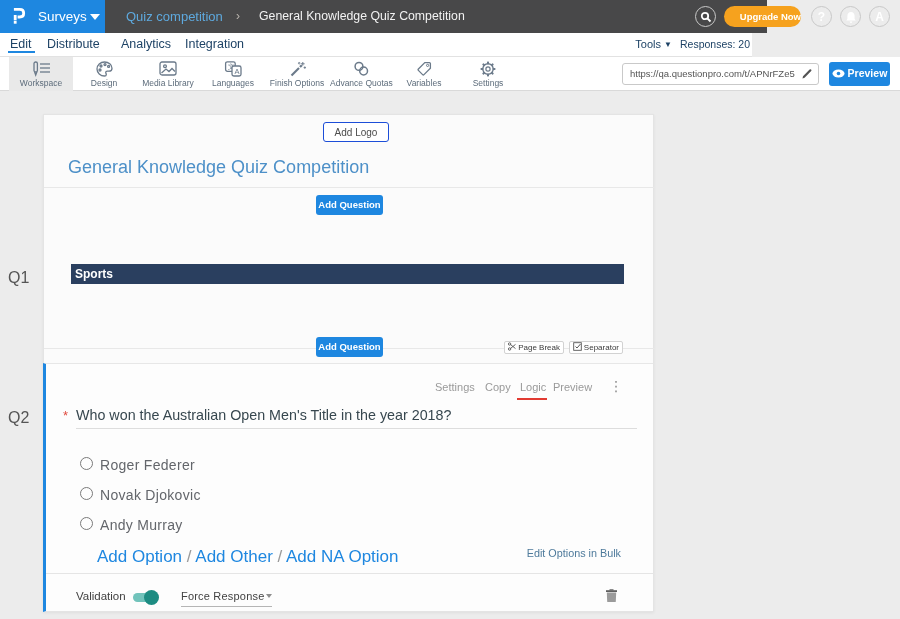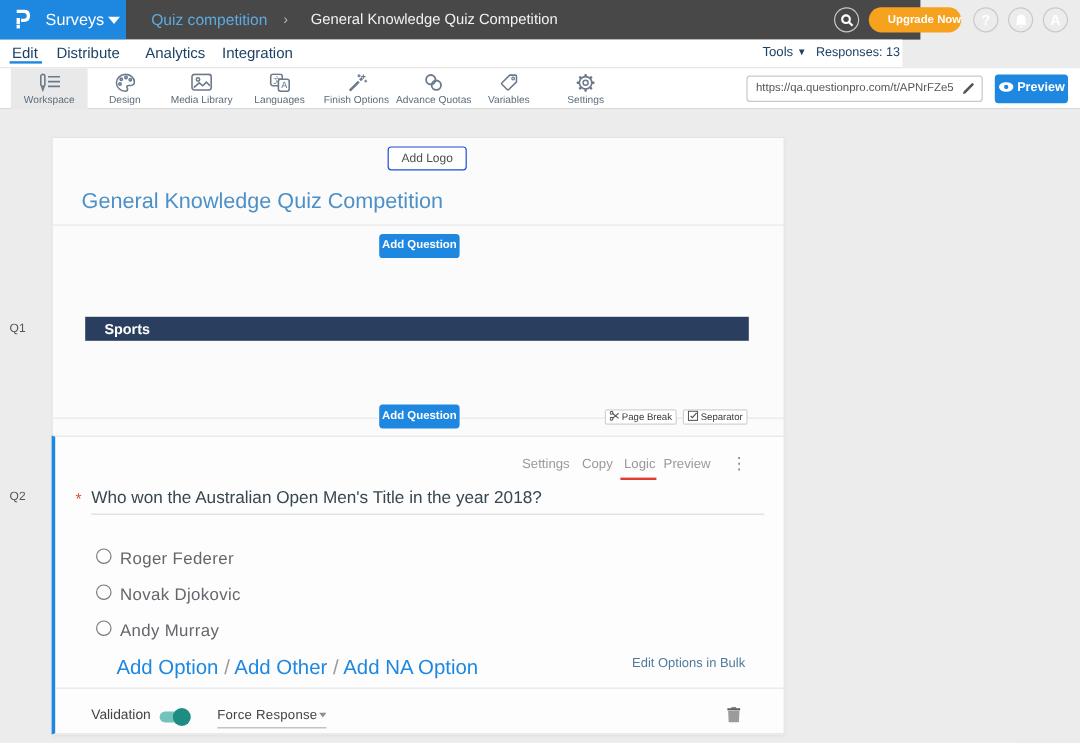--- a/index.html
+++ b/index.html
@@ -32,24 +32,24 @@
   .urlbox { position:absolute; left:622px; top:6px; width:197px; height:22px; background:#fff; border:1px solid #c9c9c9; border-radius:3px; font-size:9.5px; overflow:hidden; white-space:nowrap; color:#555; line-height:20px; padding-left:7px; }
   .pencil { position:absolute; right:5px; top:4px; }
   .previewbtn { position:absolute; left:829px; top:5px; width:61px; height:24px; background:#1e87e0; border-radius:3px; color:#fff; font-size:10.5px; font-weight:bold; text-align:center; line-height:23px; }
 
   
   .card { position:absolute; left:43px; top:114px; width:611px; height:498px; background:#fbfbfb; border:1px solid #e4e4e4; box-shadow:0 1px 3px rgba(0,0,0,0.06); }
   .addlogo { position:absolute; left:279px; top:7px; width:66px; height:20px; background:#fff; border:1px solid #1d4ed8; border-radius:3px; font-size:10px; color:#4c4c4c; text-align:center; line-height:19px; }
   .qtitle { position:absolute; left:24px; top:42px; font-size:18px; white-space:nowrap; color:#4d90c8; }
   .divider { position:absolute; left:0; width:611px; height:1px; background:#e8e8e8; }
   .addq { position:absolute; width:67px; height:20px; white-space:nowrap; background:#1e87e0; border-radius:3px; color:#fff; font-size:9.5px; font-weight:bold; text-align:center; line-height:20px; }
-  .sports { position:absolute; left:27px; top:149px; width:553px; height:20px; background:#2a3f5f; color:#fff; font-size:12px; font-weight:bold; line-height:20px; padding-left:16px; }
+  .sports { position:absolute; left:27px; top:149px; width:553px; height:20px; background:#2a3f5f; color:#fff; font-size:12px; font-weight:bold; line-height:20px; padding-left:4px; }
   .smallbtn { position:absolute; height:13px; white-space:nowrap; background:#fff; border:1px solid #d2d2d2; border-radius:2px; font-size:8px; color:#3a3a3a; line-height:12px; padding:0 3px; }
 
-  .qlabel { position:absolute; left:8px; font-size:10px; color:#555;text-align:center; }
+  .qlabel { position:absolute; left:8px; font-size:16px; color:#555;text-align:center; }
 
   
   .q2 { position:absolute; left:43px; top:363px; width:611px; height:249px; background:#fdfdfd; border-left:3px solid #1e87e0; border-top:1px solid #e7e7e7; border-right:1px solid #e4e4e4; border-bottom:1px solid #e4e4e4; }
   .q2hdr { position:absolute; top:17px; left:0; width:611px; font-size:11px; color:#9a9a9a; }
   .q2hdr span { margin-right:0; }
   .qtext { position:absolute; left:30px; top:43px; font-size:14.3px; color:#37474f; white-space:nowrap; }
   .qstar { position:absolute; left:17px; top:44px; font-size:13px; color:#e04b3f; }
   .qunder { position:absolute; left:30px; top:64px; width:561px; height:1px; background:#ddd; }
   .radio { position:absolute; left:34px; width:13px; height:13px; border:1.4px solid #7a7a7a; border-radius:50%; background:transparent; }
   .opt { position:absolute; left:54px; font-size:14px; letter-spacing:0.3px; color:#63666b; }
@@ -97,21 +97,21 @@
   <div class="tcirc" style="left:869px;">A</div>
 </div>
 
 <div class="tabbar">
   <span class="tab" style="left:10px;">Edit</span>
     <div class="editline"></div>
   <span class="tab" style="left:47px;">Distribute</span>
   <span class="tab" style="left:121px;">Analytics</span>
   <span class="tab" style="left:185px;">Integration</span>
   <span class="tab" style="right:80px; font-size:11px;">Tools <span style="font-size:8px; position:relative; top:-1px;">▼</span></span>
-  <span class="tab" style="right:2px; font-size:10.5px;">Responses: 13</span>
+  <span class="tab" style="right:2px; font-size:10.5px;">Responses: 20</span>
 </div>
 
 <div class="toolbar">
   <div class="titem" style="left:9px; width:64px; background:#e9e9e9;">
     <div class="ic"><svg width="22" height="16" viewBox="0 0 22 16">
           <rect x="4" y="1" width="3.4" height="10" rx="1.6"></rect>
           <path d="M4.6 11 L5.7 14 L6.8 11"></path>
           <line x1="10" y1="3" x2="20" y2="3"></line>
           <line x1="10" y1="7" x2="20" y2="7"></line>
           <line x1="10" y1="11" x2="20" y2="11"></line>

